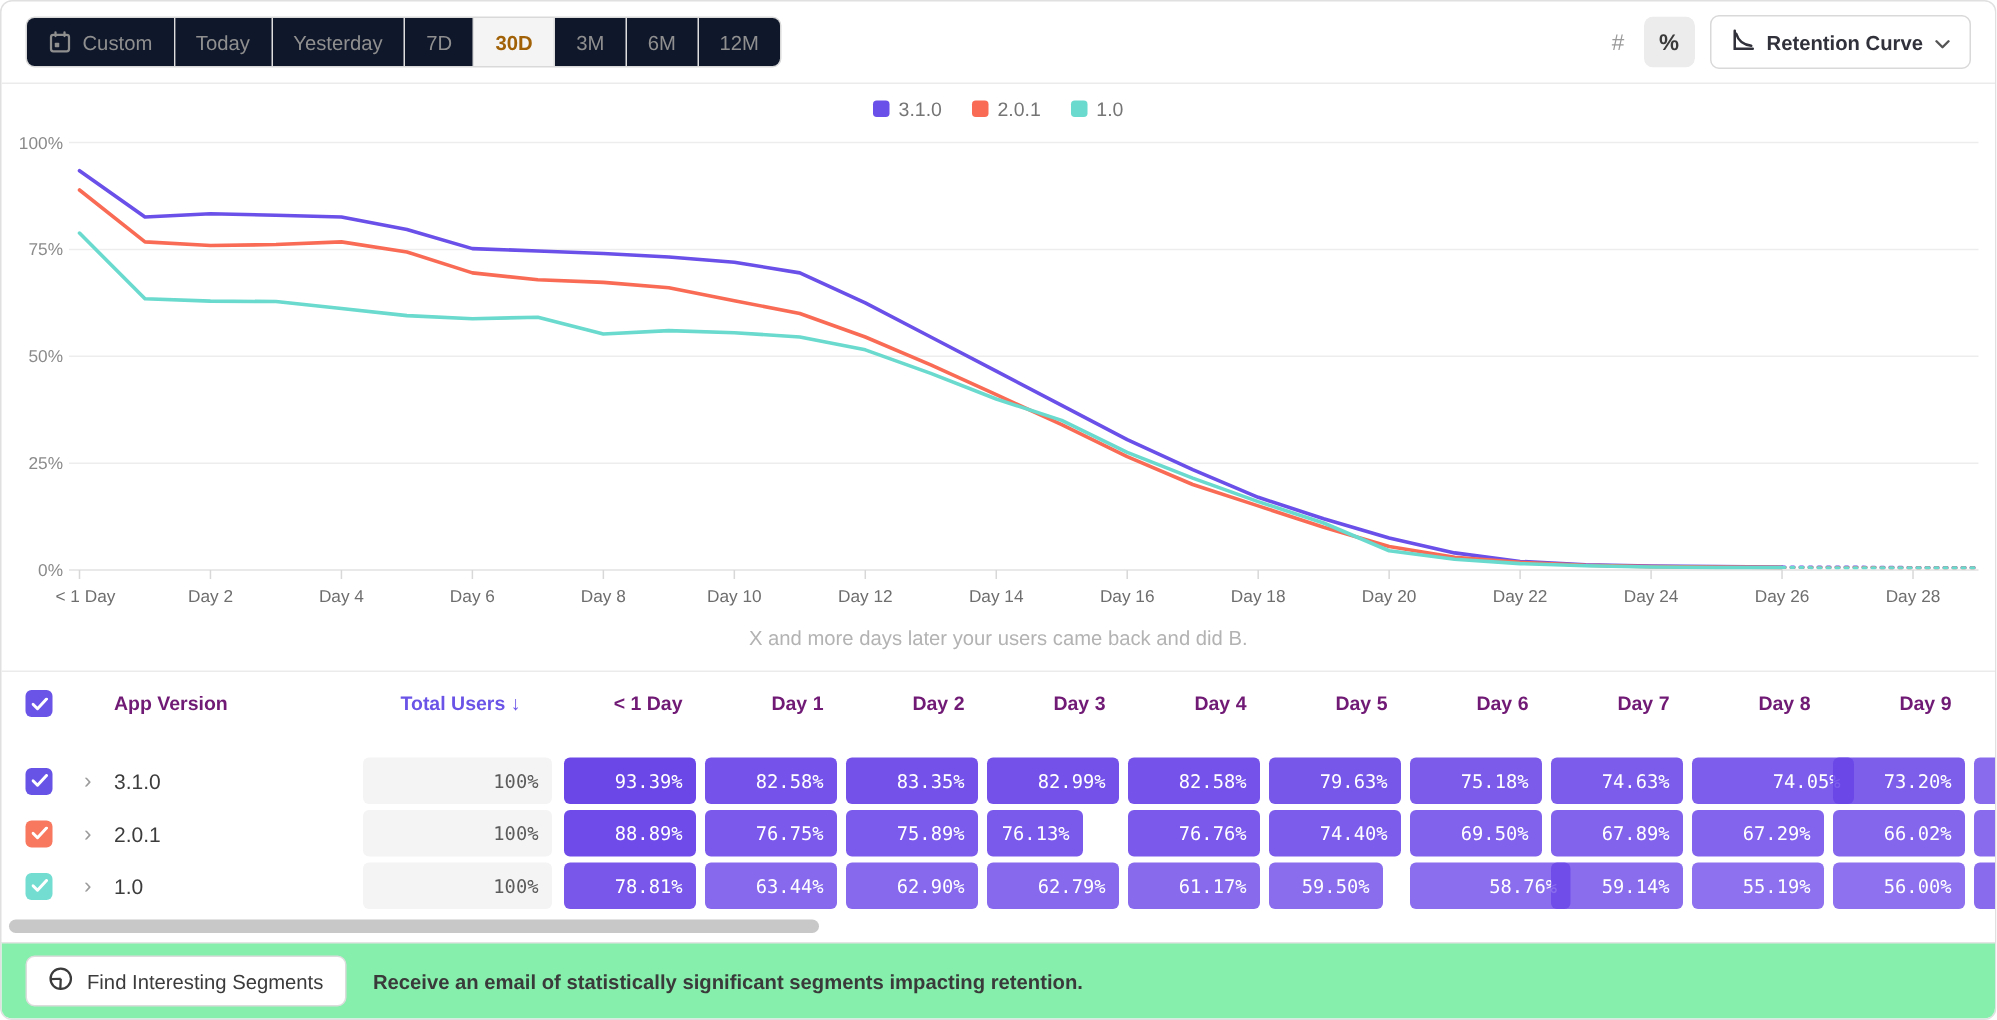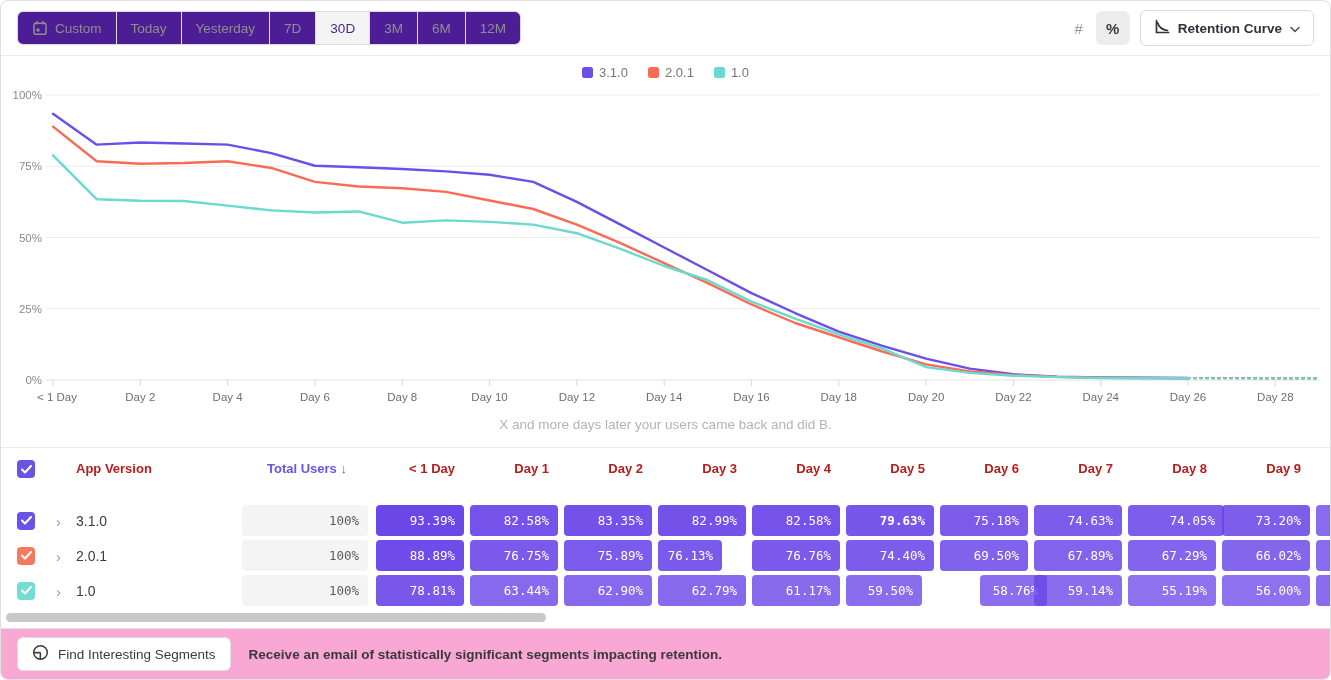--- a/index.html
+++ b/index.html
@@ -3,54 +3,54 @@
 <meta charset="utf-8">
 <style>
   * { margin:0; padding:0; box-sizing:border-box; }
   html,body { background:#fff; }
   body { font-family:"Liberation Sans", sans-serif; width:1331px; height:680px; overflow:hidden; }
   .page { position:relative; width:1331px; height:680px; border:1px solid #e0e0e0; border-radius:8px; background:#fff; overflow:hidden; }
 
   
   .toolbar { height:55px; display:flex; align-items:center; justify-content:space-between; padding:0 16px; border-bottom:1px solid #ebebeb; }
   .range-group { display:inline-flex; border:1px solid #d9d9d9; border-radius:6px; overflow:hidden; height:34px; }
-  .range-btn { display:flex; align-items:center; gap:7px; padding:0 14px; font-size:13.5px; color:#8f8f8f; background:#4c1d95; border:none; border-right:1px solid #dedede; cursor:pointer; font-family:inherit; }
+  .range-btn { display:flex; align-items:center; gap:7px; padding:0 14px; font-size:13.5px; color:#8f8f8f; background:#0f172a; border:none; border-right:1px solid #dedede; cursor:pointer; font-family:inherit; }
   .range-btn:last-child { border-right:none; }
-  .range-btn.active { color:#4c1d95; font-weight:normal; background:#f4f4f4; }
+  .range-btn.active { color:#a16207; font-weight:bold; background:#f4f4f4; }
   .right-controls { display:flex; align-items:center; gap:10px; }
   .fmt-group { display:inline-flex; height:34px; border-radius:6px; overflow:hidden; }
   .fmt-btn { width:34px; font-size:15px; color:#9a9a9a; background:#fff; border:none; cursor:pointer; font-family:inherit; }
   .fmt-btn.active { background:#ececec; color:#3a3a3a; font-weight:bold; border-radius:6px; }
   .chart-type-btn { display:flex; align-items:center; gap:8px; height:36px; padding:0 13px; background:#fff; border:1px solid #d9d9d9; border-radius:6px; font-size:13.5px; font-weight:bold; color:#30313a; cursor:pointer; font-family:inherit; }
 
   
   .chart-section { height:392px; border-bottom:1px solid #ebebeb; position:relative; }
   .legend { display:flex; justify-content:center; align-items:center; gap:20px; padding-top:7px; height:25px; }
   .legend-item { display:flex; align-items:center; gap:6px; font-size:13px; color:#757575; cursor:pointer; }
   .legend-swatch { width:11px; height:11px; border-radius:2.5px; }
   .subtitle { text-align:center; color:#b3b3b3; font-size:13.5px; margin-top:4px; }
 
   
   .table-section { position:relative; }
   .thead { position:relative; height:42px; }
-  .th-label { position:absolute; top:13px; font-size:13px; font-weight:bold; color:#b91c1c; white-space:nowrap; }
+  .th-label { position:absolute; top:13px; font-size:13px; font-weight:bold; color:#701a75; white-space:nowrap; }
   .th-sort { color:#6a53e7; }
   .rows { position:relative; margin-top:13px; }
   .trow { position:relative; height:35px; }
   .cell { position:absolute; top:2px; height:31px; border-radius:4px; display:flex; align-items:center; justify-content:flex-end; padding-right:9px; font-family:"DejaVu Sans Mono", monospace; font-size:12.5px; color:#fff; cursor:pointer; }
   .total-cell { background:#f4f4f4; color:#5b5b5b; cursor:default; }
   .checkbox { position:absolute; left:16px; top:50%; transform:translateY(-50%); width:18px; height:18px; border-radius:4px; display:flex; align-items:center; justify-content:center; cursor:pointer; }
   .chev { position:absolute; left:55px; top:50%; transform:translateY(-50%); color:#9b9b9b; font-size:15px; cursor:pointer; }
   .ver-label { position:absolute; left:75px; top:50%; transform:translateY(-50%); font-size:14px; color:#3c3c3c; }
 
   .scroll-area { position:relative; height:20px; }
   .scroll-thumb { position:absolute; left:5px; top:5px; width:540px; height:9px; background:#c8c8c8; border-radius:5px; cursor:pointer; }
 
   
-  .footer { height:51px; background:#f9a8d4; border-top:1px solid #e4e4e4; display:flex; align-items:center; padding:0 16px; gap:18px; }
+  .footer { height:51px; background:#86efac; border-top:1px solid #e4e4e4; display:flex; align-items:center; padding:0 16px; gap:18px; }
   .segments-btn { display:flex; align-items:center; gap:9px; height:34px; padding:0 14px; background:#fff; border:1px solid #dcdcdc; border-radius:6px; font-size:13.5px; color:#3b3b3b; cursor:pointer; font-family:inherit; }
   .footer-msg { font-size:13.5px; font-weight:bold; color:#3a3a3a; }
 </style>
 </head>
 <body>
 
 <div class="page">
 
   <div class="toolbar">
     <div class="range-group">
@@ -195,24 +195,24 @@
             </svg>
           </span>
           <span class="chev">›</span>
           <span class="ver-label">3.1.0</span>
           <span class="cell total-cell" style="left: 241px; width: 126px;">100%</span>
           <span class="cell" style="left: 375px; width: 88px; background: rgba(104, 67, 232, 0.98);">93.39%</span>
           <span class="cell" style="left: 469px; width: 88px; background: rgba(104, 67, 232, 0.914);">82.58%</span>
           <span class="cell" style="left: 563px; width: 88px; background: rgba(104, 67, 232, 0.92);">83.35%</span>
           <span class="cell" style="left: 657px; width: 88px; background: rgba(104, 67, 232, 0.918); padding-left: 32px;">82.99%</span>
           <span class="cell" style="left: 751px; width: 88px; background: rgba(104, 67, 232, 0.914);">82.58%</span>
-          <span class="cell" style="left: 845px; width: 88px; background: rgba(104, 67, 232, 0.898); font-weight: bold;">79.63%</span>
+          <span class="cell" style="left: 845px; width: 88px; background: rgba(104, 67, 232, 0.898);">79.63%</span>
           <span class="cell" style="left: 939px; width: 88px; background: rgba(104, 67, 232, 0.87);">75.18%</span>
           <span class="cell" style="left: 1033px; width: 88px; background: rgba(104, 67, 232, 0.867);">74.63%</span>
-          <span class="cell" style="left: 1127px; width: 96px; background: rgba(104, 67, 232, 0.863);">74.05%</span>
+          <span class="cell" style="left: 1127px; width: 108px; background: rgba(104, 67, 232, 0.863);">74.05%</span>
           <span class="cell" style="left: 1221px; width: 88px; background: rgba(104, 67, 232, 0.86);">73.20%</span>
           <span class="cell" style="left: 1315px; width: 88px; background: rgba(104, 67, 232, 0.78);"></span>
         </div>
         <div class="trow">
           <span class="checkbox" style="background: rgb(248, 119, 95);">
             <svg width="11" height="9" viewBox="0 0 11 9">
               <polyline points="1,4.5 4,7.5 10,1" fill="none" stroke="#fff" stroke-width="2" stroke-linecap="round" stroke-linejoin="round"></polyline>
             </svg>
           </span>
           <span class="chev">›</span>
@@ -238,21 +238,21 @@
           </span>
           <span class="chev">›</span>
           <span class="ver-label">1.0</span>
           <span class="cell total-cell" style="left: 241px; width: 126px;">100%</span>
           <span class="cell" style="left: 375px; width: 88px; background: rgba(104, 67, 232, 0.894);">78.81%</span>
           <span class="cell" style="left: 469px; width: 88px; background: rgba(104, 67, 232, 0.8);">63.44%</span>
           <span class="cell" style="left: 563px; width: 88px; background: rgba(104, 67, 232, 0.796);">62.90%</span>
           <span class="cell" style="left: 657px; width: 88px; background: rgba(104, 67, 232, 0.796);">62.79%</span>
           <span class="cell" style="left: 751px; width: 88px; background: rgba(104, 67, 232, 0.79);">61.17%</span>
           <span class="cell" style="left: 845px; width: 76px; background: rgba(104, 67, 232, 0.776);">59.50%</span>
-          <span class="cell" style="left: 939px; width: 67px; background: rgba(104, 67, 232, 0.773); margin-left: 40px;">58.76%</span>
+          <span class="cell" style="left: 939px; width: 107px; background: rgba(104, 67, 232, 0.773);">58.76%</span>
           <span class="cell" style="left: 1033px; width: 88px; background: rgba(104, 67, 232, 0.776);">59.14%</span>
           <span class="cell" style="left: 1127px; width: 88px; background: rgba(104, 67, 232, 0.753);">55.19%</span>
           <span class="cell" style="left: 1221px; width: 88px; background: rgba(104, 67, 232, 0.757);">56.00%</span>
           <span class="cell" style="left: 1315px; width: 88px; background: rgba(104, 67, 232, 0.78);"></span>
         </div>
       </div>
     <div class="scroll-area">
       <div class="scroll-thumb"></div>
     </div>
   </div>

